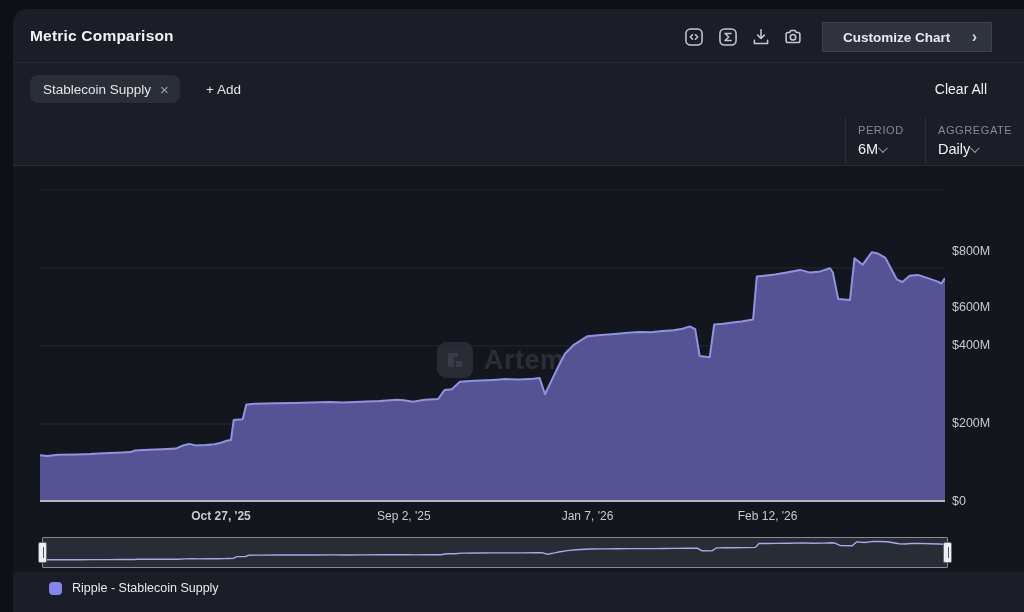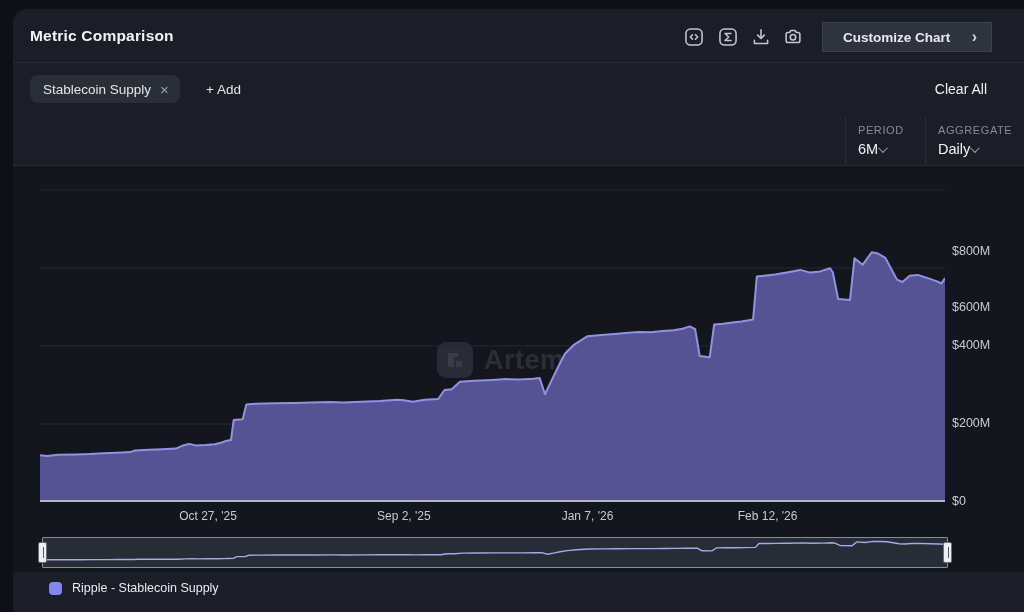--- a/index.html
+++ b/index.html
@@ -144,21 +144,21 @@
     </svg>
 
   <div id="y-labels">
       <div class="y-label" style="top: 34px; margin-top: 44px;">$800M</div>
       <div class="y-label" style="top: 93.9px; margin-top: 40px;">$600M</div>
       <div class="y-label" style="top: 171.9px;">$400M</div>
       <div class="y-label" style="top: 250px;">$200M</div>
       <div class="y-label" style="top: 328px;">$0</div>
     </div>
   <div id="x-labels">
-      <div class="x-label" style="left: 145px;">Oct 27, '25</div>
+      <div class="x-label" style="left: 158px; font-weight: bold;">Oct 27, '25</div>
       <div class="x-label" style="left: 340.81px;">Sep 2, '25</div>
       <div class="x-label" style="left: 524.525px;">Jan 7, '26</div>
       <div class="x-label" style="left: 704.62px;">Feb 12, '26</div>
     </div>
 
   <div class="abs brush">
     <svg id="brush-svg" width="904" height="29" viewBox="0 0 904 29" preserveAspectRatio="none">
         <path d="M0.0,21.8L7.2,21.8L18.1,21.7L36.2,21.7L49.7,21.6L63.3,21.6L76.8,21.5L90.4,21.5L94.9,21.3L108.5,21.3L122.0,21.2L135.6,21.2L141.9,20.9L149.2,20.7L155.5,20.9L165.4,20.8L174.5,20.8L180.8,20.6L185.3,20.5L190.7,20.4L193.5,18.6L202.5,18.5L206.1,17.2L215.2,17.1L235.0,17.0L253.1,17.0L271.2,17.0L289.3,16.9L302.8,17.0L320.9,16.9L339.0,16.8L357.1,16.7L363.4,16.8L372.4,16.9L384.2,16.7L397.8,16.7L404.1,15.8L411.3,15.8L419.5,15.1L433.9,15.0L452.0,14.9L465.6,14.9L479.1,14.9L492.7,14.8L499.0,14.7L504.4,16.2L511.7,14.9L517.1,13.8L524.3,12.6L533.4,11.7L546.9,11.0L560.5,10.9L574.0,10.7L587.6,10.6L598.4,10.6L610.2,10.6L622.0,10.5L632.8,10.4L641.8,10.3L649.1,10.1L654.5,10.3L659.0,12.8L669.0,12.9L673.5,9.9L682.5,9.8L691.6,9.7L700.6,9.6L712.4,9.4L716.0,5.5L723.2,5.5L734.0,5.4L745.8,5.2L759.4,4.9L769.3,5.2L779.2,5.1L789.2,4.8L791.9,5.2L797.3,7.6L809.1,7.7L813.6,3.9L821.7,4.5L830.8,3.4L837.1,3.5L844.3,3.8L856.1,5.8L861.5,6.0L868.7,5.5L876.9,5.4L886.8,5.7L896.8,6.0L900.4,6.2L904.0,5.7" fill="none" stroke="#a6aae8" stroke-width="1.4"></path>
       </svg>
     <div class="brush-handle" style="left:-5px">

